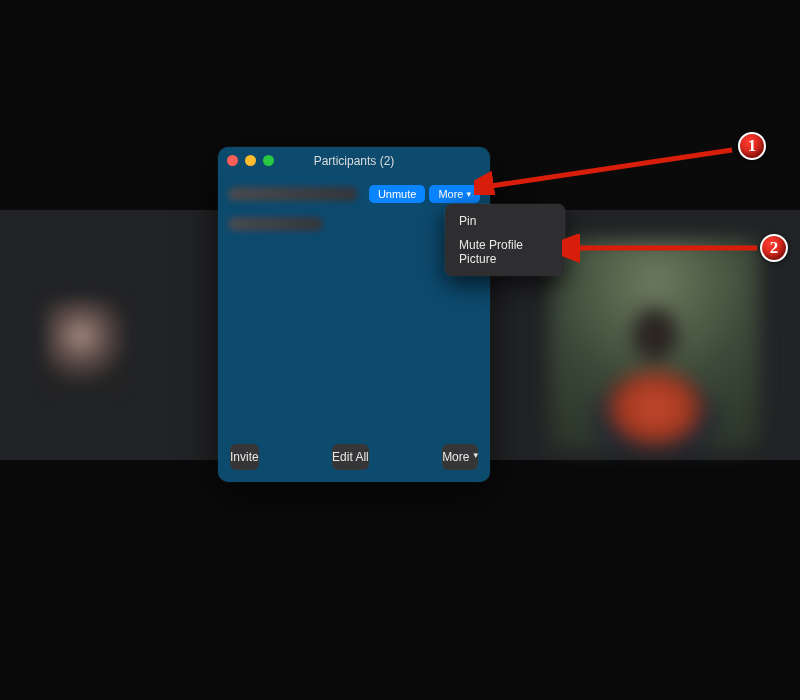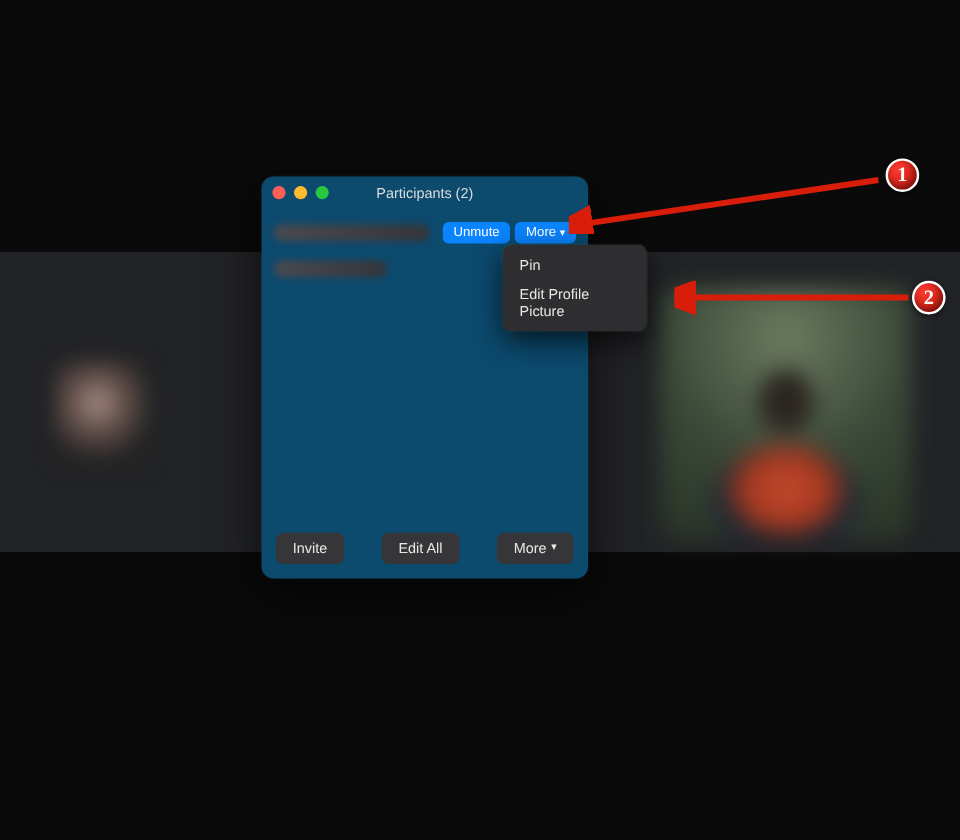--- a/index.html
+++ b/index.html
@@ -117,31 +117,31 @@
     justify-content:space-between;
     padding:10px 12px 12px;
     gap:10px;
   }
   .btn-flat {
     background:#363639;
     color:#e8e8e8;
     border:none;
     border-radius:6px;
     font-size:12px;
-    padding:6px 14px;
+    padding:6px 0;
     cursor:pointer;
     display:inline-flex;
     align-items:flex-start;
     gap:4px;
   }
 
   
   .more-menu {
     position:absolute;
-    left: 419px; top: 204px;
+    left: 445px; top: 204px;
     width: 120px;
     background:#2e2e31;
     border-radius:7px;
     box-shadow: 0 8px 24px rgba(0,0,0,0.7), 0 0 0 1px rgba(255,255,255,0.06);
     padding:5px;
   }
   .menu-item {
     font-size:12px;
     padding:5px 9px;
     border-radius:4px;
@@ -218,21 +218,21 @@
     </button>
     <button class="btn-flat">
       <span>More</span>
       <span class="chev">▾</span>
     </button>
   </div>
 </div>
 
 <div class="more-menu">
   <div class="menu-item">Pin</div>
-  <div class="menu-item">Edit Profile Picture</div>
+  <div class="menu-item">Mute Profile Picture</div>
 </div>
 
 <svg class="arrow" style="left:474px; top:135px; width:280px; height:60px;">
   <defs>
     <marker id="ah1" markerWidth="10" markerHeight="10" refX="2" refY="3" orient="auto">
       <path d="M0,0 L0,6 L8,3 z" fill="#d81e0a"></path>
     </marker>
   </defs>
   <line x1="258" y1="15" x2="10" y2="52" stroke="#d81e0a" stroke-width="5" marker-end="url(#ah1)"></line>
 </svg>

